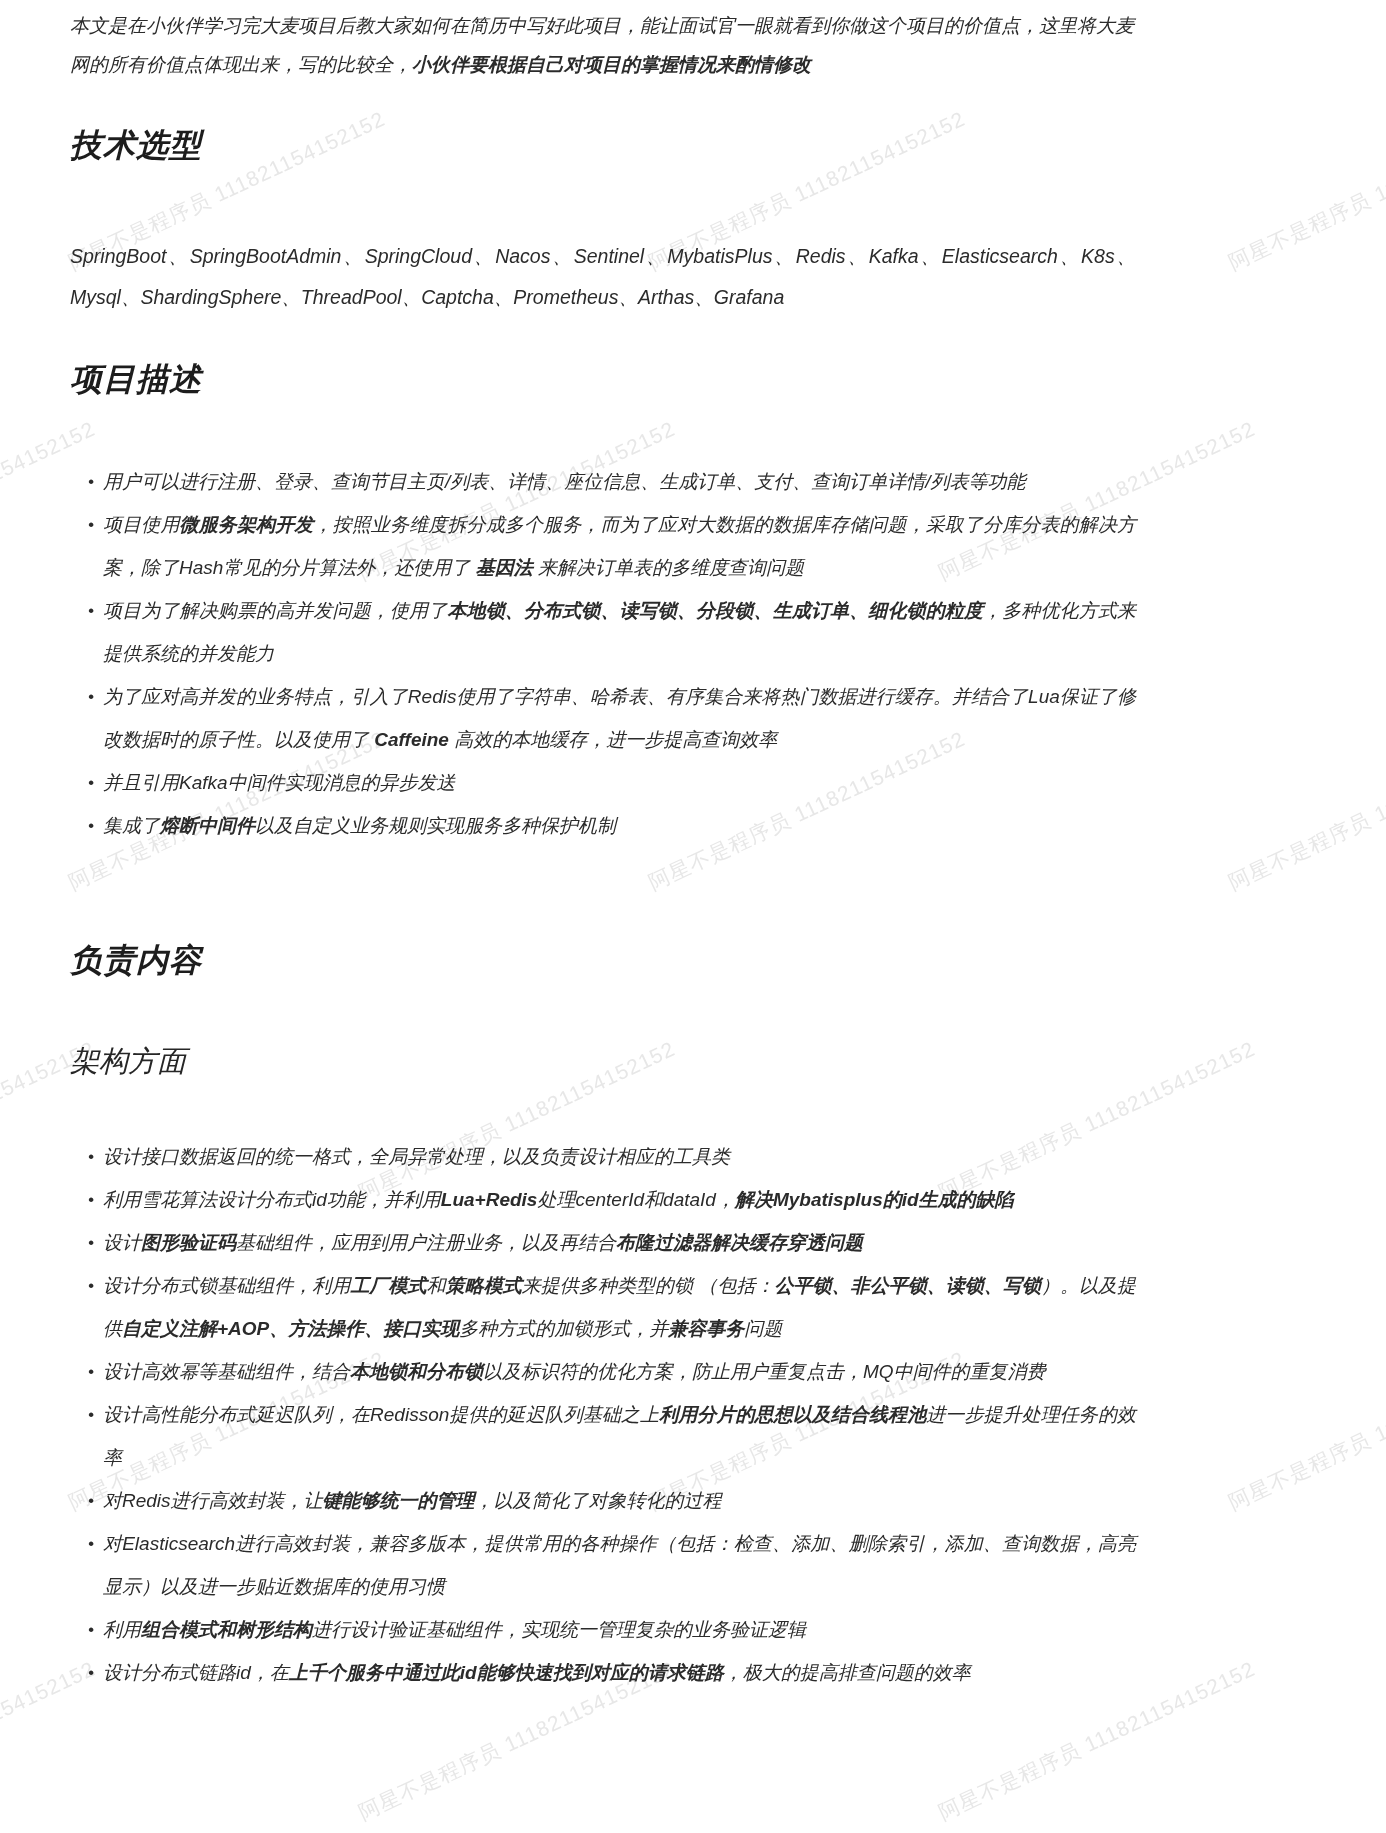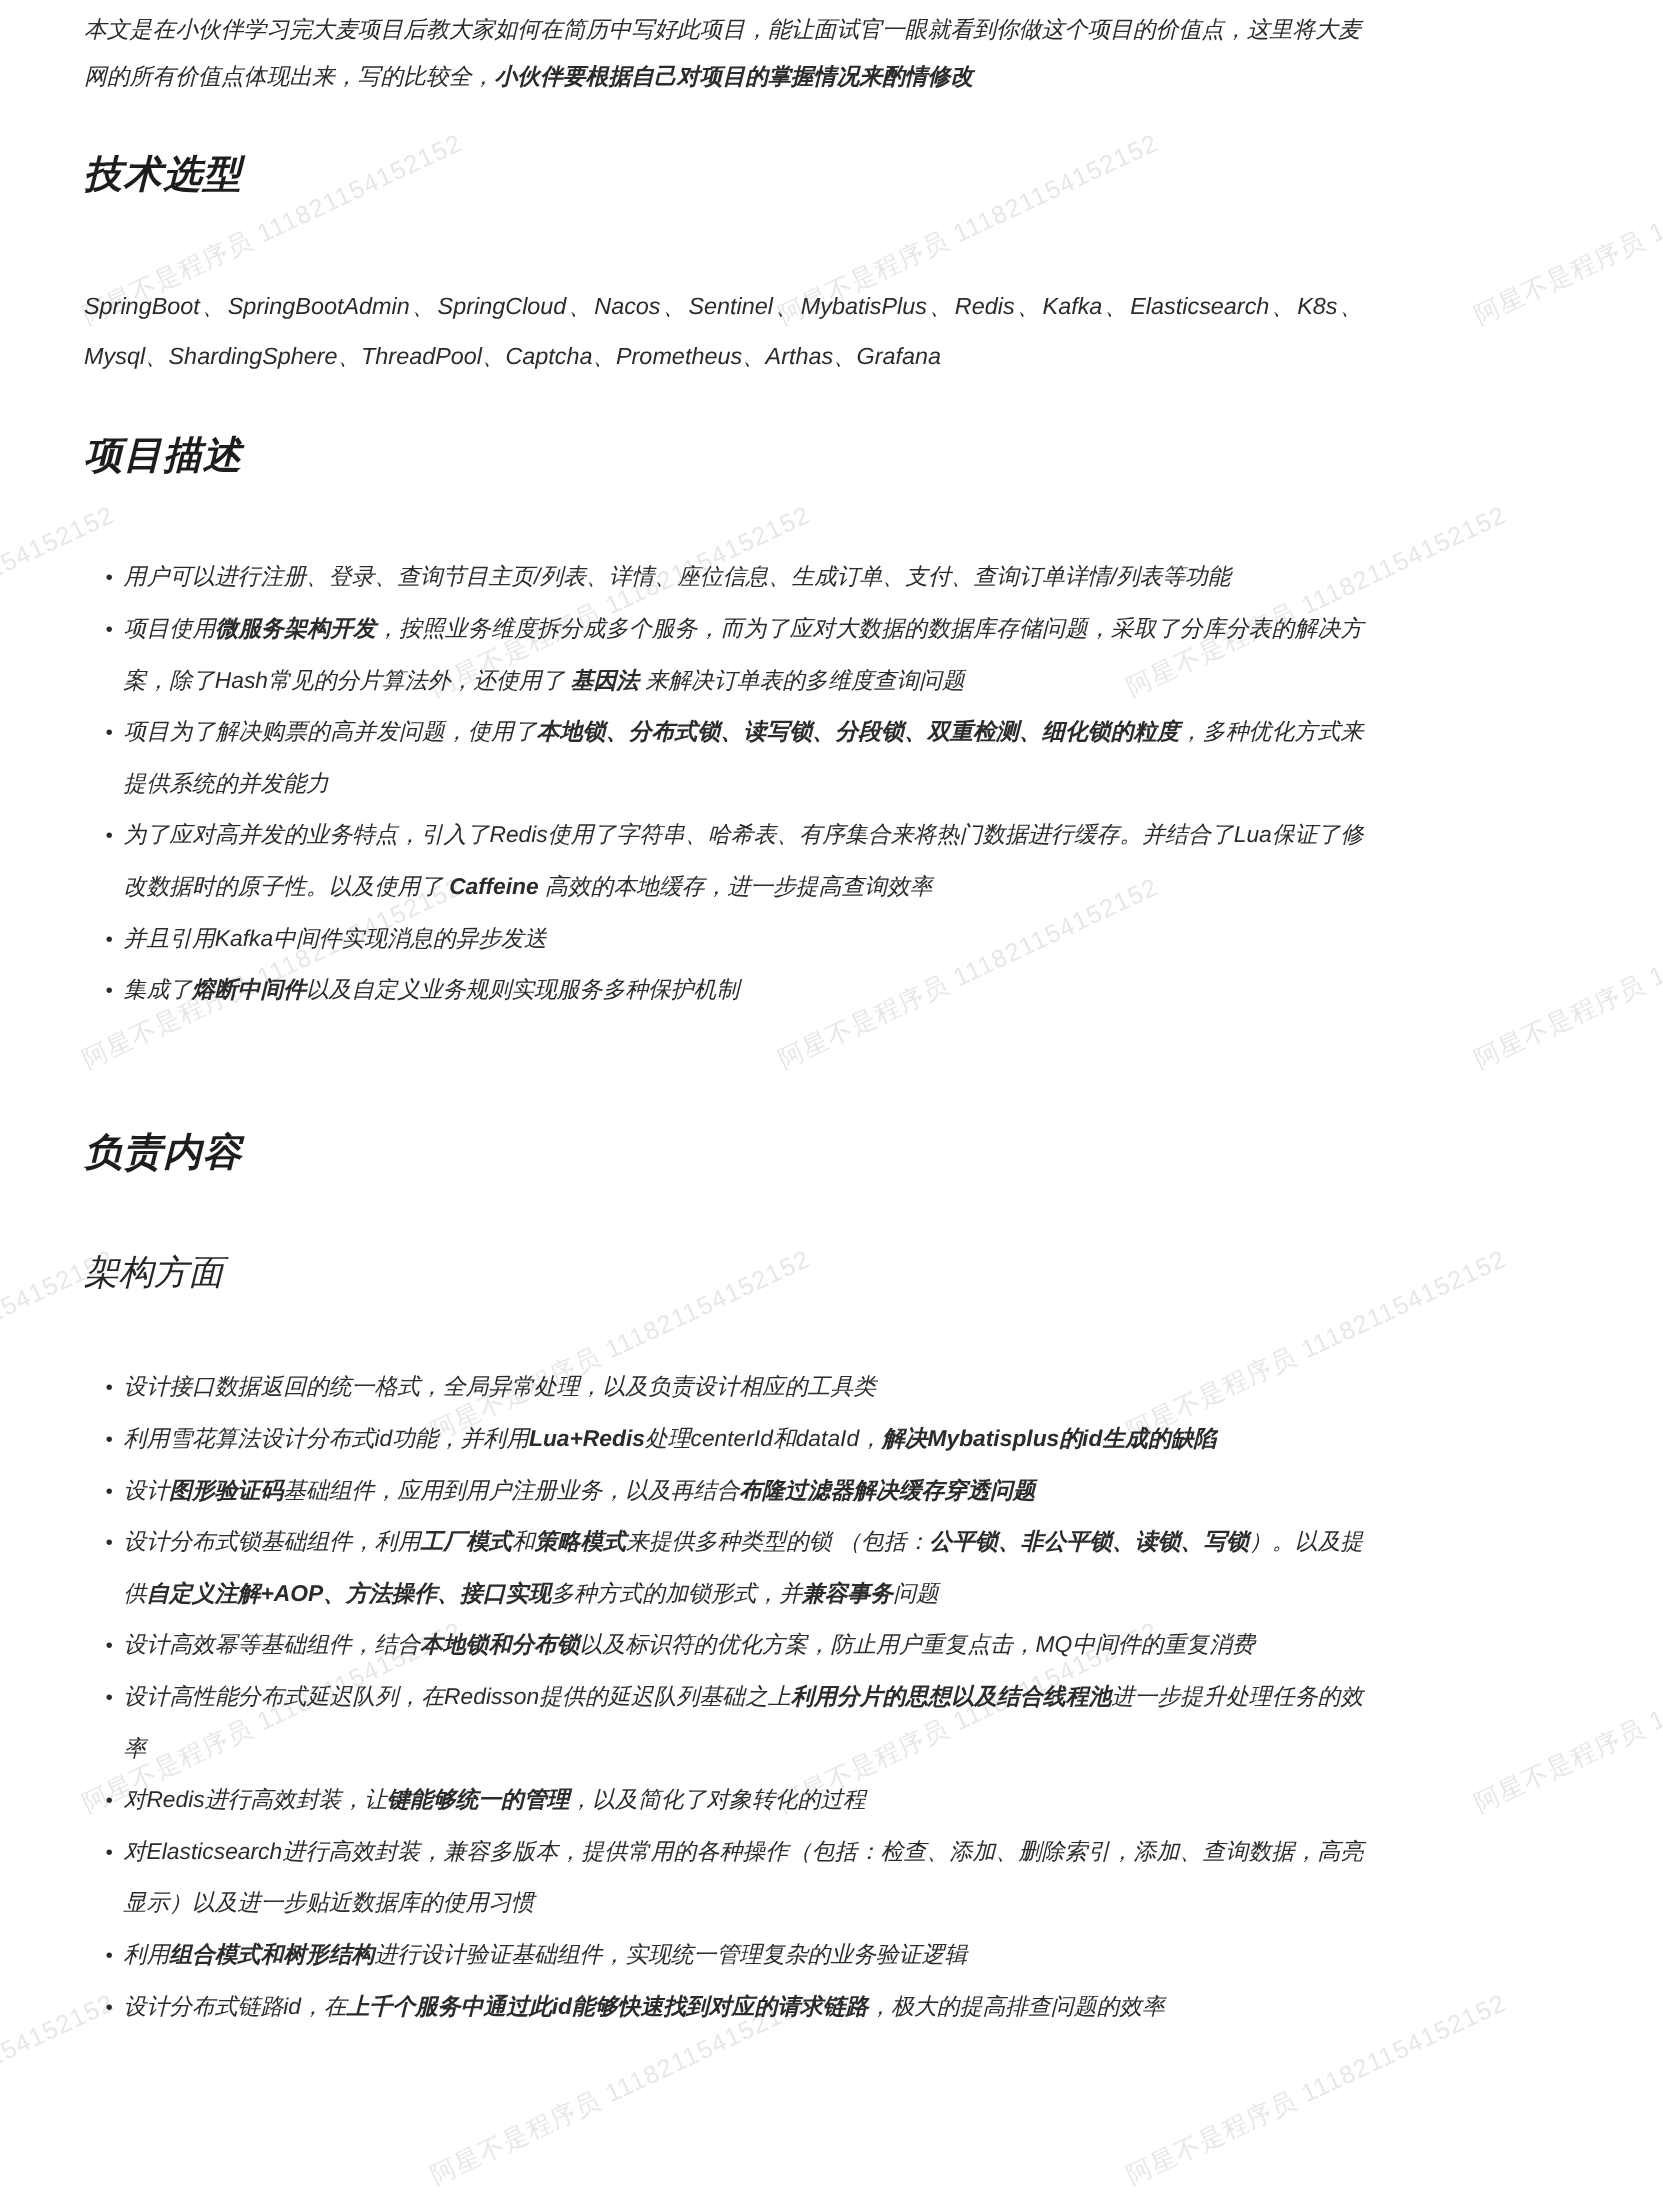--- a/index.html
+++ b/index.html
@@ -46,21 +46,21 @@
   <div class="content">
     <p class="intro"><span class="seg">本文是在小伙伴学习完大麦项目后教大家如何在简历中写好此项目，能让面试官一眼就看到你做这个项目的价值点，这里将大麦网的所有价值点体现出来，写的比较全，</span><span class="seg b">小伙伴要根据自己对项目的掌握情况来酌情修改</span></p>
 
     <h1 class="sec">技术选型</h1>
     <p class="tech">SpringBoot、SpringBootAdmin、SpringCloud、Nacos、Sentinel、MybatisPlus、Redis、Kafka、Elasticsearch、K8s、Mysql、ShardingSphere、ThreadPool、Captcha、Prometheus、Arthas、Grafana</p>
 
     <h1 class="sec">项目描述</h1>
     <ul class="bullets">
         <li><span class="seg">用户可以进行注册、登录、查询节目主页/列表、详情、座位信息、生成订单、支付、查询订单详情/列表等功能</span></li>
         <li><span class="seg">项目使用</span><span class="seg b">微服务架构开发</span><span class="seg">，按照业务维度拆分成多个服务，而为了应对大数据的数据库存储问题，采取了分库分表的解决方案，除了Hash常见的分片算法外，还使用了 </span><span class="seg b">基因法</span><span class="seg"> 来解决订单表的多维度查询问题</span></li>
-        <li><span class="seg">项目为了解决购票的高并发问题，使用了</span><span class="seg b">本地锁、分布式锁、读写锁、分段锁、双重检测、细化锁的粒度</span><span class="seg">，多种优化方式来提供系统的并发能力</span></li>
+        <li><span class="seg">项目为了解决购票的高并发问题，使用了</span><span class="seg b">本地锁、分布式锁、读写锁、分段锁、生成订单、细化锁的粒度</span><span class="seg">，多种优化方式来提供系统的并发能力</span></li>
         <li><span class="seg">为了应对高并发的业务特点，引入了Redis使用了字符串、哈希表、有序集合来将热门数据进行缓存。并结合了Lua保证了修改数据时的原子性。以及使用了 </span><span class="seg b">Caffeine</span><span class="seg"> 高效的本地缓存，进一步提高查询效率</span></li>
         <li><span class="seg">并且引用Kafka中间件实现消息的异步发送</span></li>
         <li><span class="seg">集成了</span><span class="seg b">熔断中间件</span><span class="seg">以及自定义业务规则实现服务多种保护机制</span></li>
       </ul>
 
     <h1 class="sec mt-lg">负责内容</h1>
     <h2 class="subsec">架构方面</h2>
     <ul class="bullets">
         <li><span class="seg">设计接口数据返回的统一格式，全局异常处理，以及负责设计相应的工具类</span></li>
         <li><span class="seg">利用雪花算法设计分布式id功能，并利用</span><span class="seg b">Lua+Redis</span><span class="seg">处理centerId和dataId，</span><span class="seg b">解决Mybatisplus的id生成的缺陷</span></li>

